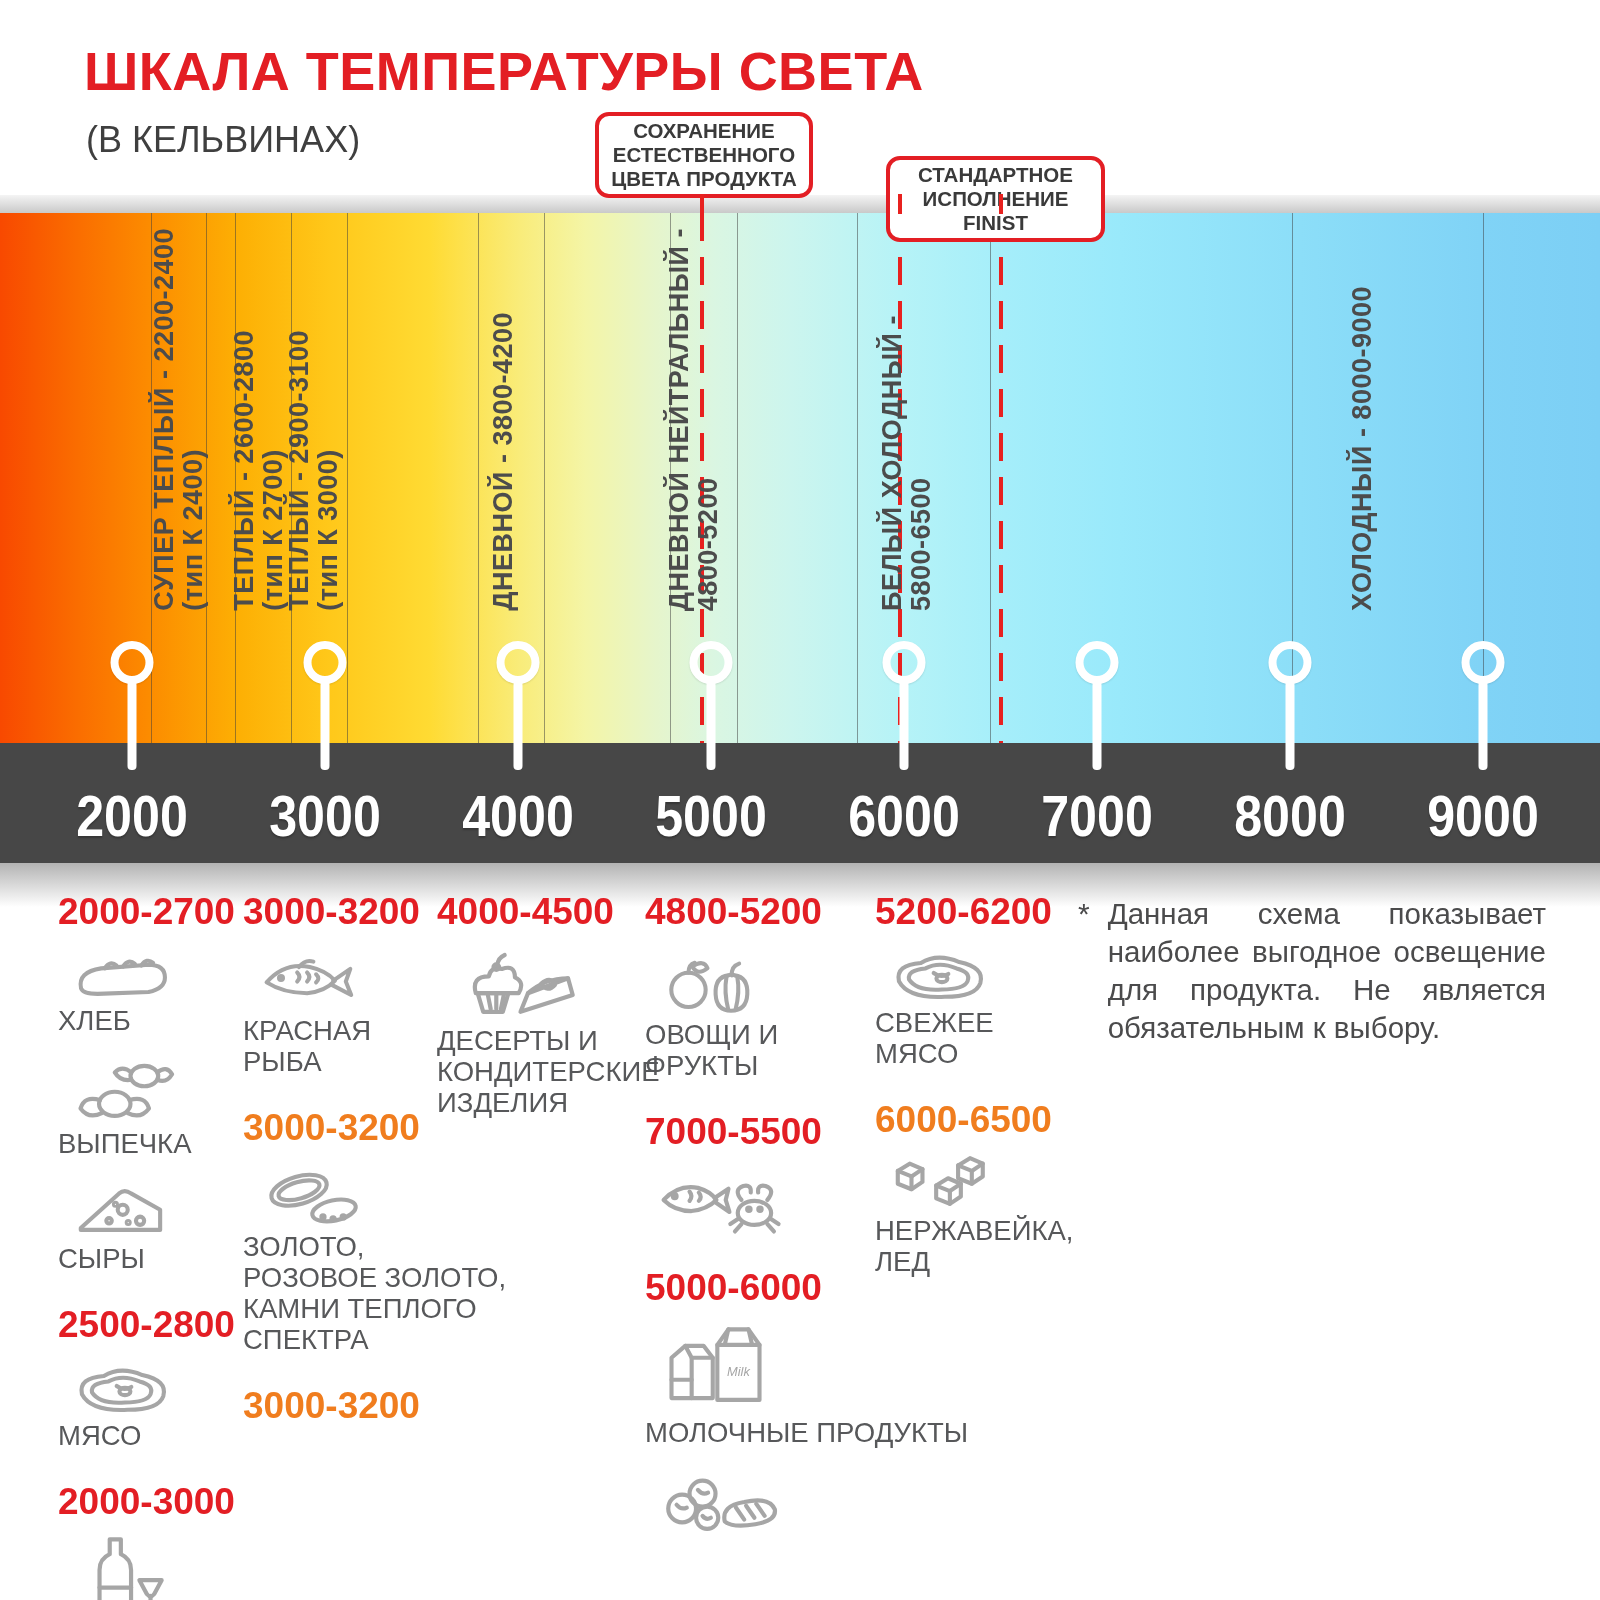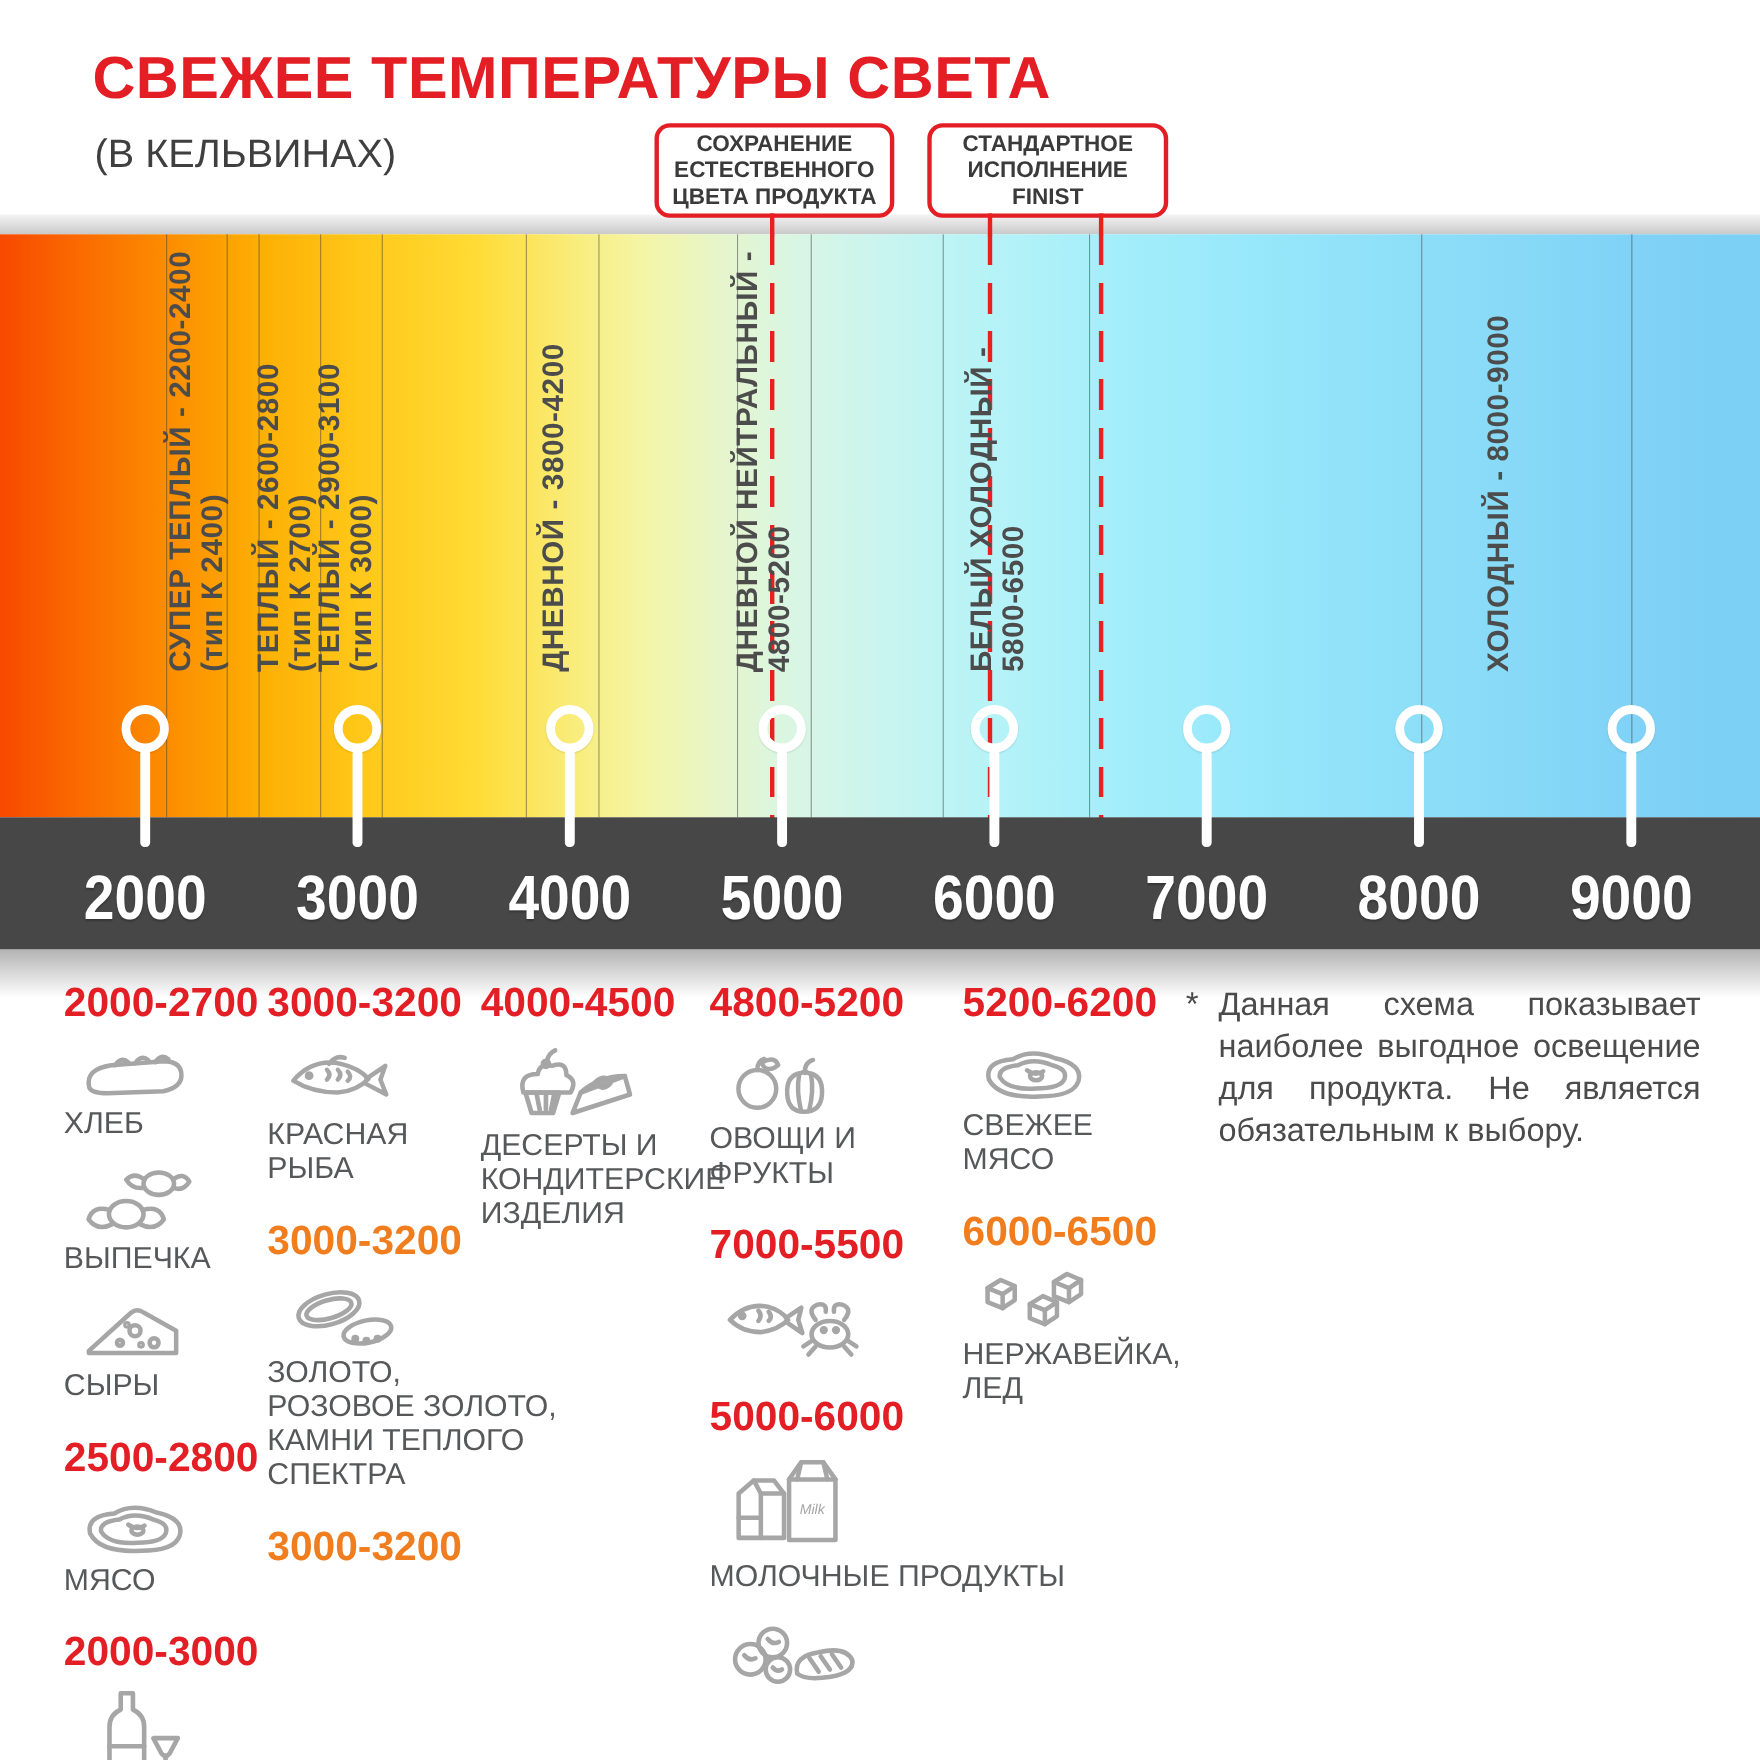--- a/index.html
+++ b/index.html
@@ -48,27 +48,27 @@
   
   .note{position:absolute;left:1078px;top:895px;width:468px;display:flex;gap:18px;z-index:1;}
   .note-mark{font-size:30px;color:#4b4b4c;line-height:38px;}
   .note-text{font-size:29.5px;line-height:38px;color:#4b4b4c;text-align:justify;}
 </style>
 </head>
 <body>
 
 <div class="page">
 
-  <div class="title">СВЕЖЕЕ ТЕМПЕРАТУРЫ СВЕТА</div>
+  <div class="title">ШКАЛА ТЕМПЕРАТУРЫ СВЕТА</div>
   <div class="subtitle">(В КЕЛЬВИНАХ)</div>
 
   <div class="callout" id="callout-0" style="left: 595px; width: 210px; height: 78px;">СОХРАНЕНИЕ
 ЕСТЕСТВЕННОГО
 ЦВЕТА ПРОДУКТА</div>
-  <div class="callout" id="callout-1" style="left: 843px; width: 211px; height: 78px;">СТАНДАРТНОЕ
+  <div class="callout" id="callout-1" style="left: 886px; width: 211px; height: 78px; margin-top: 44px;">СТАНДАРТНОЕ
 ИСПОЛНЕНИЕ
 FINIST</div>
 
   <div class="top-shadow"></div>
   <div class="scale" id="scale" style="background: linear-gradient(90deg, rgb(248, 73, 0) 0px, rgb(250, 108, 0) 75px, rgb(252, 140, 0) 150px, rgb(253, 176, 4) 240px, rgb(255, 200, 26) 330px, rgb(255, 219, 51) 430px, rgb(249, 236, 122) 520px, rgb(244, 245, 166) 585px, rgb(230, 245, 203) 655px, rgb(218, 246, 226) 715px, rgb(204, 245, 238) 790px, rgb(182, 243, 247) 900px, rgb(165, 238, 250) 1005px, rgb(153, 233, 251) 1120px, rgb(140, 222, 248) 1300px, rgb(128, 211, 246) 1480px, rgb(124, 207, 245) 1600px);">
       <div class="gridline" style="left: 151px;"></div>
       <div class="gridline" style="left: 206px;"></div>
       <div class="gridline" style="left: 235px;"></div>
       <div class="gridline" style="left: 291px;"></div>
       <div class="gridline" style="left: 347px;"></div>

